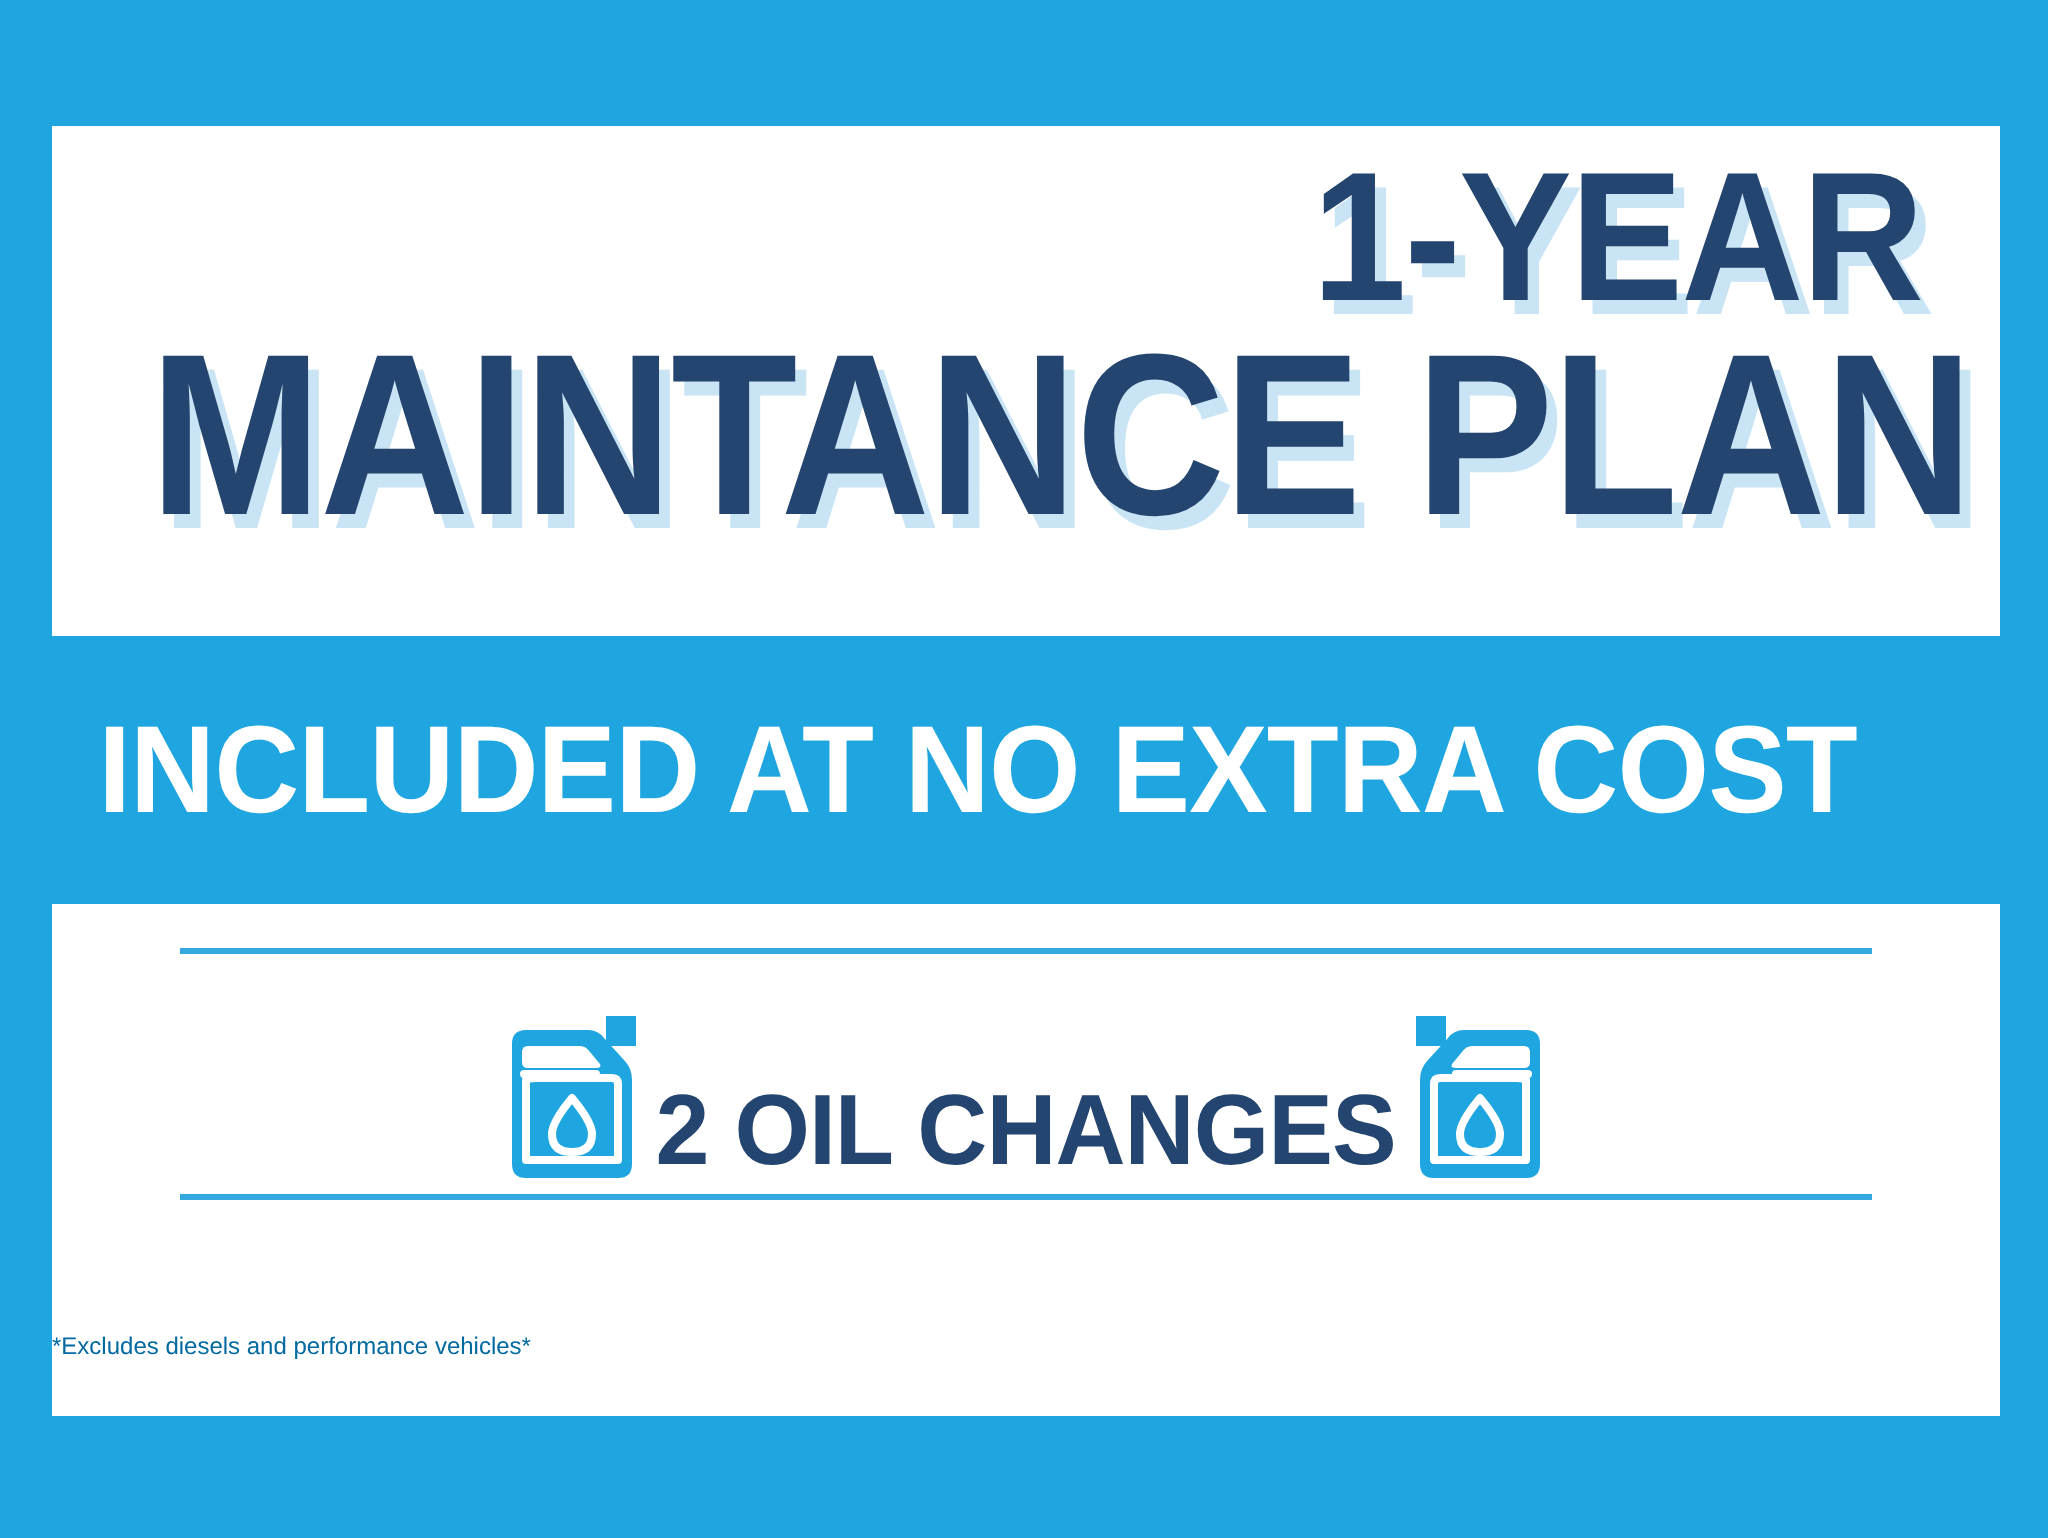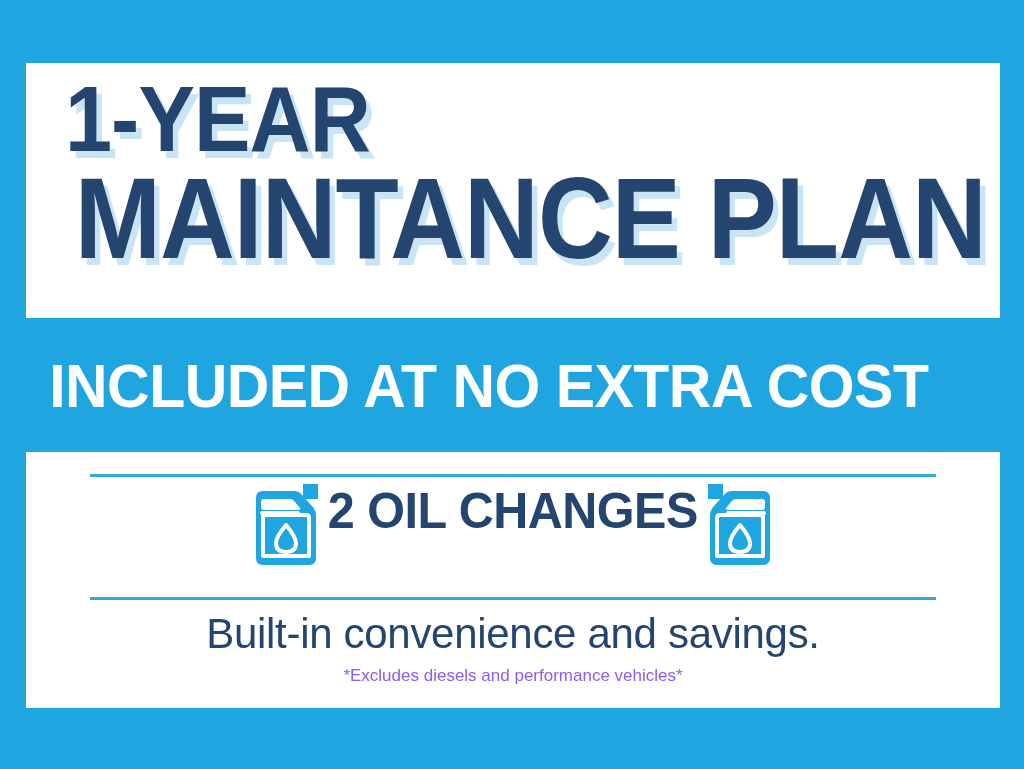--- a/index.html
+++ b/index.html
@@ -33,21 +33,21 @@
     height: 255px;
     background: #ffffff;
     overflow: hidden;
   }
 
   .headline-stack {
     position: absolute;
     left: 0;
     right: 0;
     top: 14px;
-    text-align: left;
+    text-align: right;
   }
 
   .headline-line {
     display: block;
     color: #23456F;
     font-family: "Liberation Sans", sans-serif;
     font-weight: bold;
     letter-spacing: -1px;
     line-height: 0.92;
     text-shadow: 6px 7px 0 #C9E4F5;
@@ -109,21 +109,21 @@
   .rule-bottom { top: 145px; }
 
   
   .offer-row {
     position: absolute;
     left: 0;
     right: 0;
     top: 30px;
     height: 112px;
     display: flex;
-    align-items: flex-start;
+    align-items: flex-end;
     justify-content: center;
   }
 
   .offer-label {
     color: #23456F;
     font-family: "Liberation Sans", sans-serif;
     font-weight: bold;
     font-size: 50px;
     letter-spacing: -0.5px;
     transform: scaleX(0.97);
@@ -153,25 +153,25 @@
     font-size: 42px;
     letter-spacing: -0.3px;
     white-space: nowrap;
   }
 
   .disclaimer {
     position: absolute;
     left: 0;
     right: 0;
     top: 214px;
-    text-align: center;
-    color: #8b5cf6;
+    text-align: left;
+    color: #0369a1;
     font-family: "Liberation Sans", sans-serif;
     font-weight: normal;
-    font-size: 17px;
+    font-size: 12px;
     white-space: nowrap;
   }
 </style>
 </head>
 <body>
 
 <div class="promo-canvas">
 
   <div class="headline-card">
     <div class="headline-stack">
@@ -217,19 +217,18 @@
           <path d="M17 34 L17 74 L63 74 L63 36 Q63 33 60 33 L22 33 Q17 33 17 34 Z" fill="none" stroke="#FFFFFF" stroke-width="4" stroke-linejoin="round"></path>
           <path d="M16 31 L52 31" stroke="#FFFFFF" stroke-width="4" stroke-linecap="round"></path>
           <path d="M40 43 Q50 55 50 61 Q50 70 40 70 Q30 70 30 61 Q30 55 40 43 Z" fill="none" stroke="#FFFFFF" stroke-width="4" stroke-linejoin="round"></path>
         </svg>
       </span>
 
     </div>
 
     <div class="rule rule-bottom"></div>
 
-    <div class="tagline">Built-in convenience and savings.</div>
 
     <div class="disclaimer">*Excludes diesels and performance vehicles*</div>
 
   </div>
 
 </div>
 
 </body></html>

